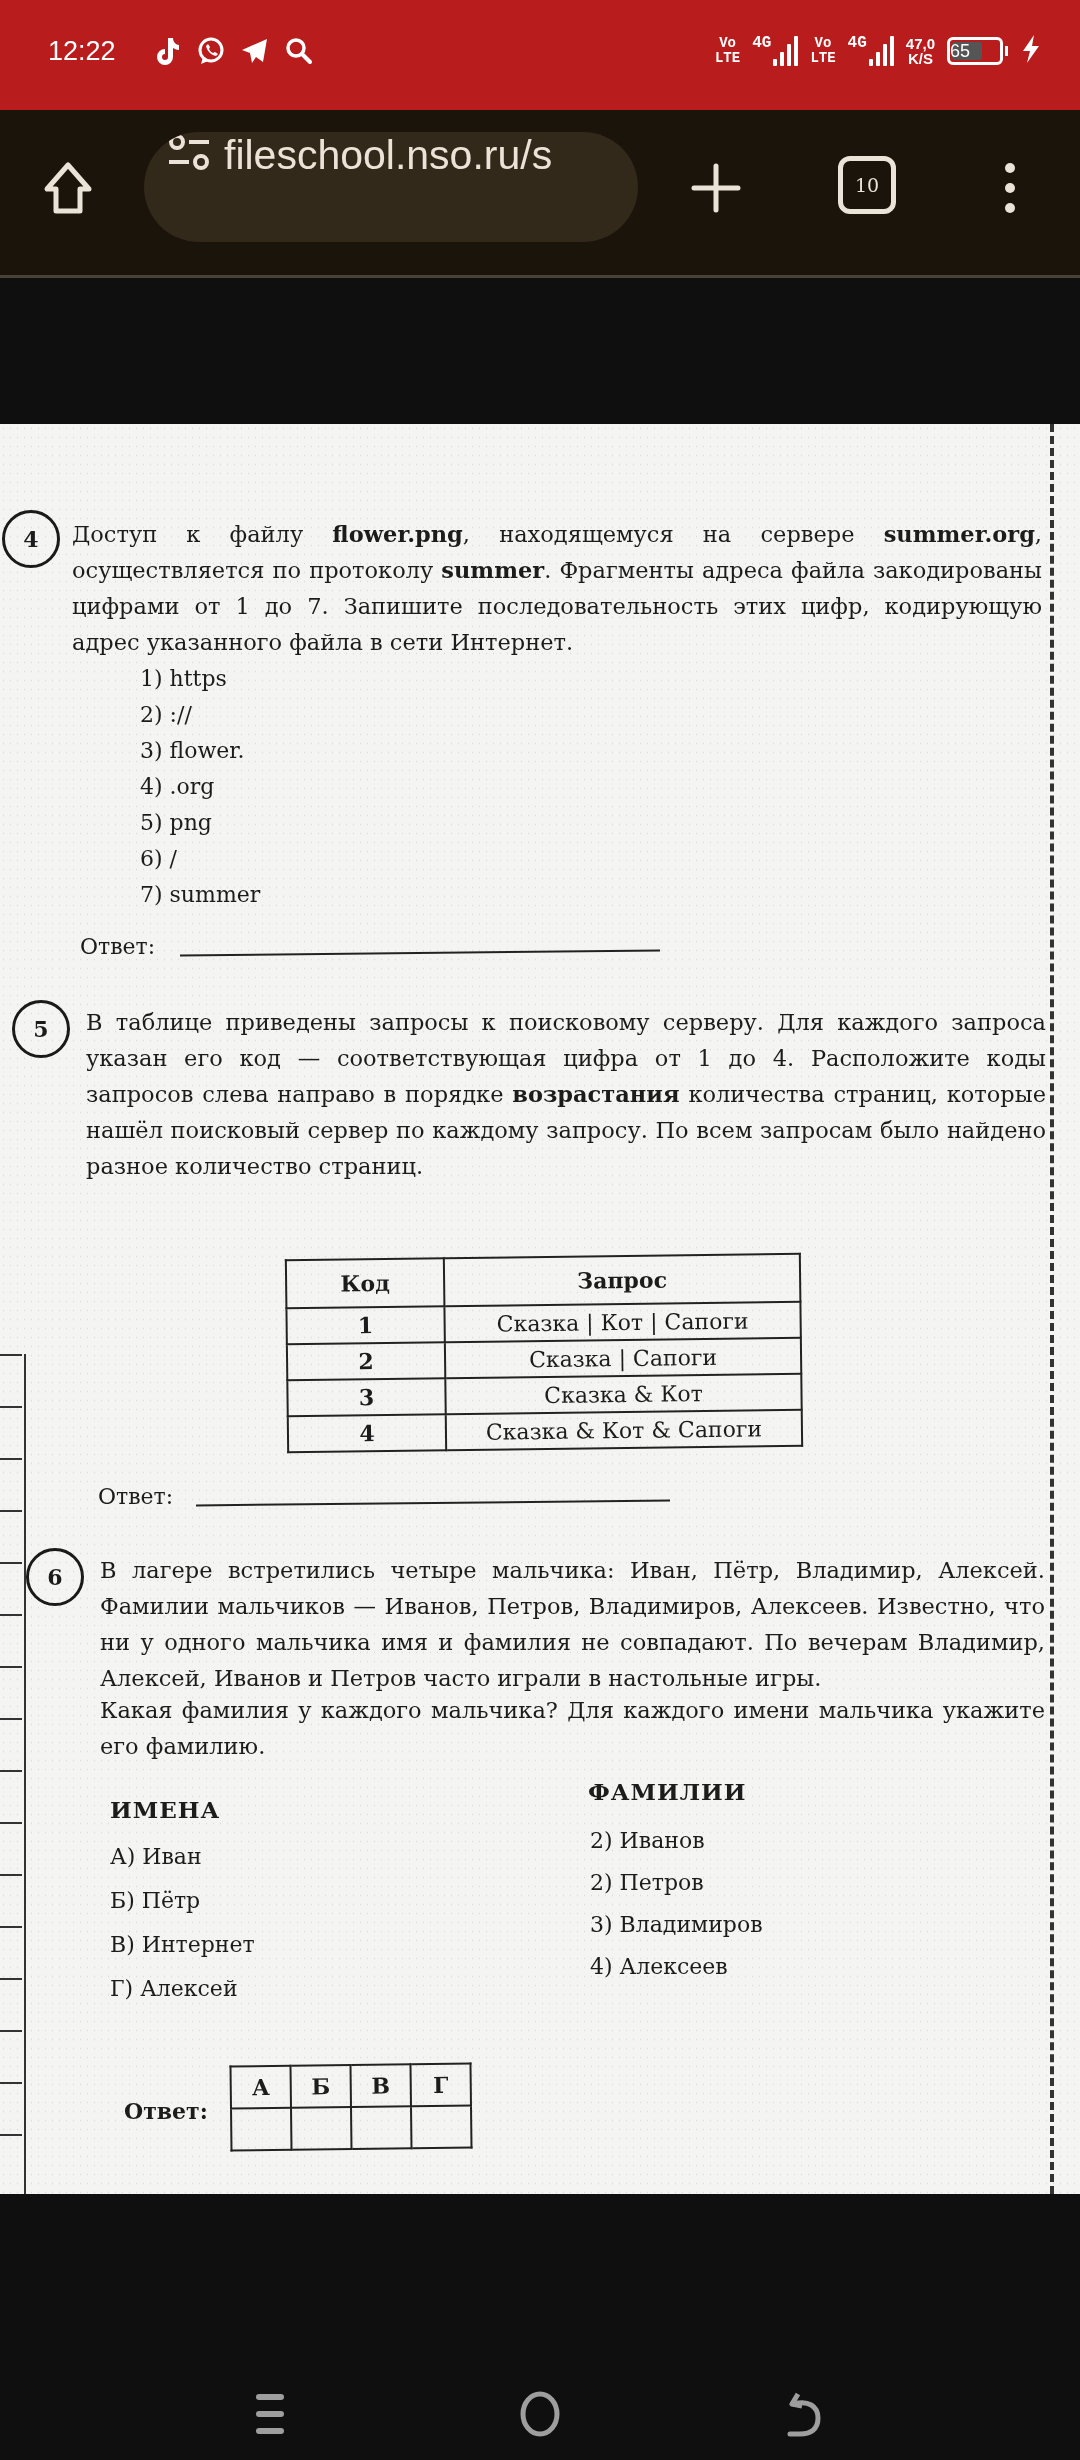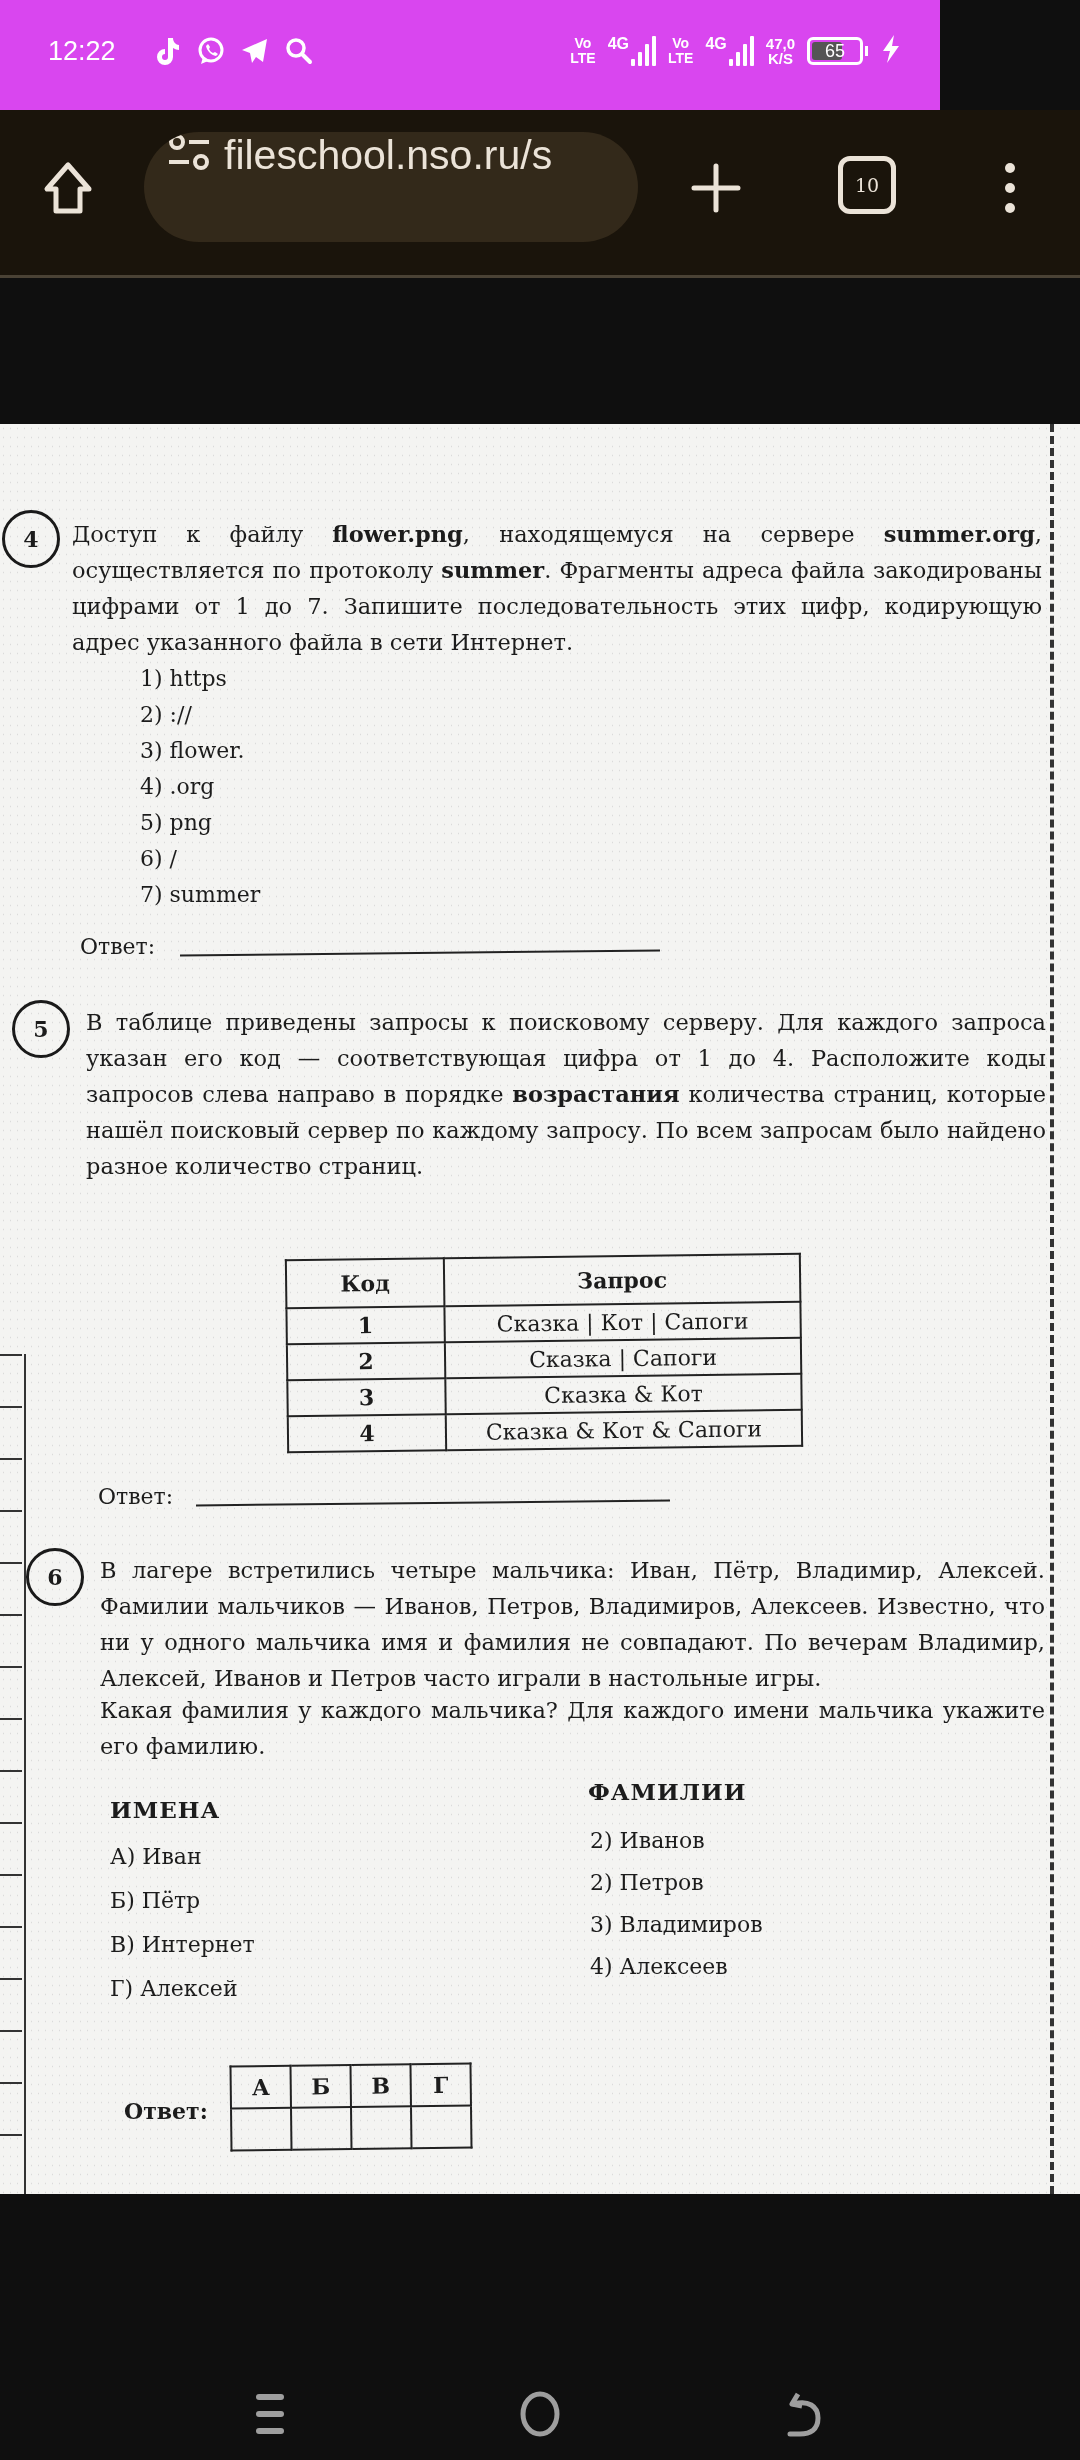--- a/index.html
+++ b/index.html
@@ -1,30 +1,30 @@
 <!DOCTYPE html>
 <html><head>
 <meta charset="utf-8">
 <style>
   html, body { margin:0; padding:0; }
   body { width:1080px; height:2460px; background:#0f0f0f; position:relative; overflow:hidden; font-family:"DejaVu Sans", sans-serif; }
 
   
-  .statusbar { position:absolute; left:0; top:0; width:940px; height:110px; background:#d946ef; color:#fff; }
+  .statusbar { position:absolute; left:0; top:0; width:1080px; height:110px; background:#b91c1c; color:#fff; }
   .sb-time { position:absolute; left:48px; top:36px; font-size:27px; font-family:"Liberation Sans", sans-serif; }
   .sb-apps { position:absolute; left:152px; top:34px; display:flex; gap:14px; align-items:center; }
   .sb-app { width:30px; height:34px; display:flex; align-items:center; justify-content:center; }
   .sb-right { position:absolute; right:38px; top:34px; display:flex; align-items:center; gap:12px; }
-  .net { display:flex; flex-direction:column; font-size:14px; font-weight:bold; line-height:15px; text-align:center; font-family:Liberation Sans, sans-serif; }
+  .net { display:flex; flex-direction:column; font-size:14px; font-weight:bold; line-height:15px; text-align:center; font-family:Liberation Mono, monospace; }
   .sigbars { display:flex; align-items:flex-end; gap:3px; height:30px; }
   .sigbars span { width:4px; background:#fff; border-radius:1px; }
   .speed { font-size:15px; font-weight:bold; line-height:15px; text-align:center; font-family:"Liberation Sans", sans-serif; }
   .battery { width:56px; height:28px; border:3px solid #fff; border-radius:6px; box-sizing:border-box; position:relative; display:flex; align-items:center; }
   .battery .fill { position:absolute; left:2px; top:2px; bottom:2px; background:#555; border-radius:3px; }
-  .battery .pct { position:relative; width:100%; text-align:center; font-size:18px; font-family:"Liberation Sans", sans-serif; }
+  .battery .pct { position:relative; width:100%; font-size:18px; font-family:"Liberation Sans", sans-serif; }
   .battery-tip { width:3px; height:10px; background:#fff; margin-left:-10px; }
 
   
   .browserbar { position:absolute; left:0; top:110px; width:1080px; height:168px; background:#1a140b; }
   .browserbar .divider { position:absolute; left:0; bottom:0; width:100%; height:3px; background:#4a4235; }
   .urlpill { position:absolute; left:144px; top:22px; width:494px; height:110px; background:#33291a; border-radius:55px; display:flex; overflow:hidden; }
   .url-text { color:#ebe3d8; font-size:41px; font-family:"Liberation Sans", sans-serif; white-space:nowrap; margin-left:12px; }
   .bicon { position:absolute; display:flex; align-items:center; justify-content:center; }
 
   .gap-dark { position:absolute; left:0; top:278px; width:1080px; height:144px; background:#0f0f0f; }

